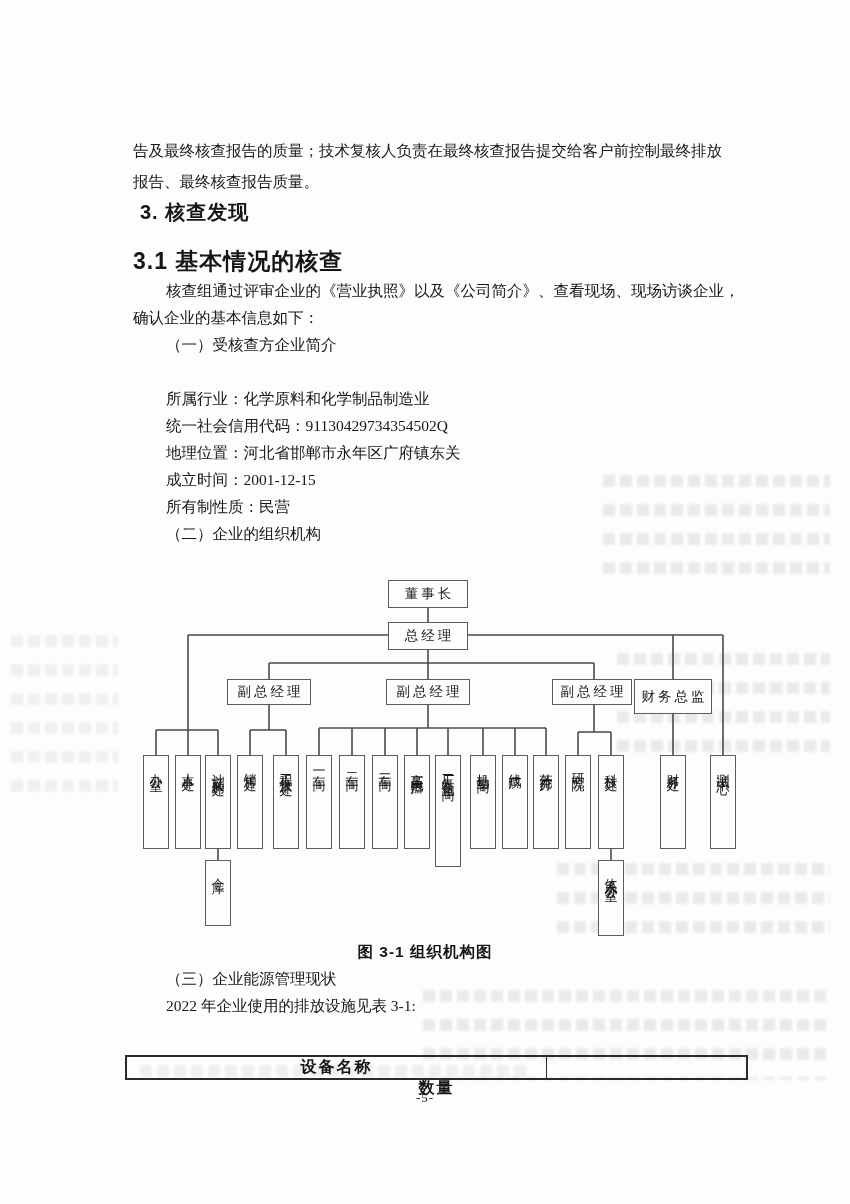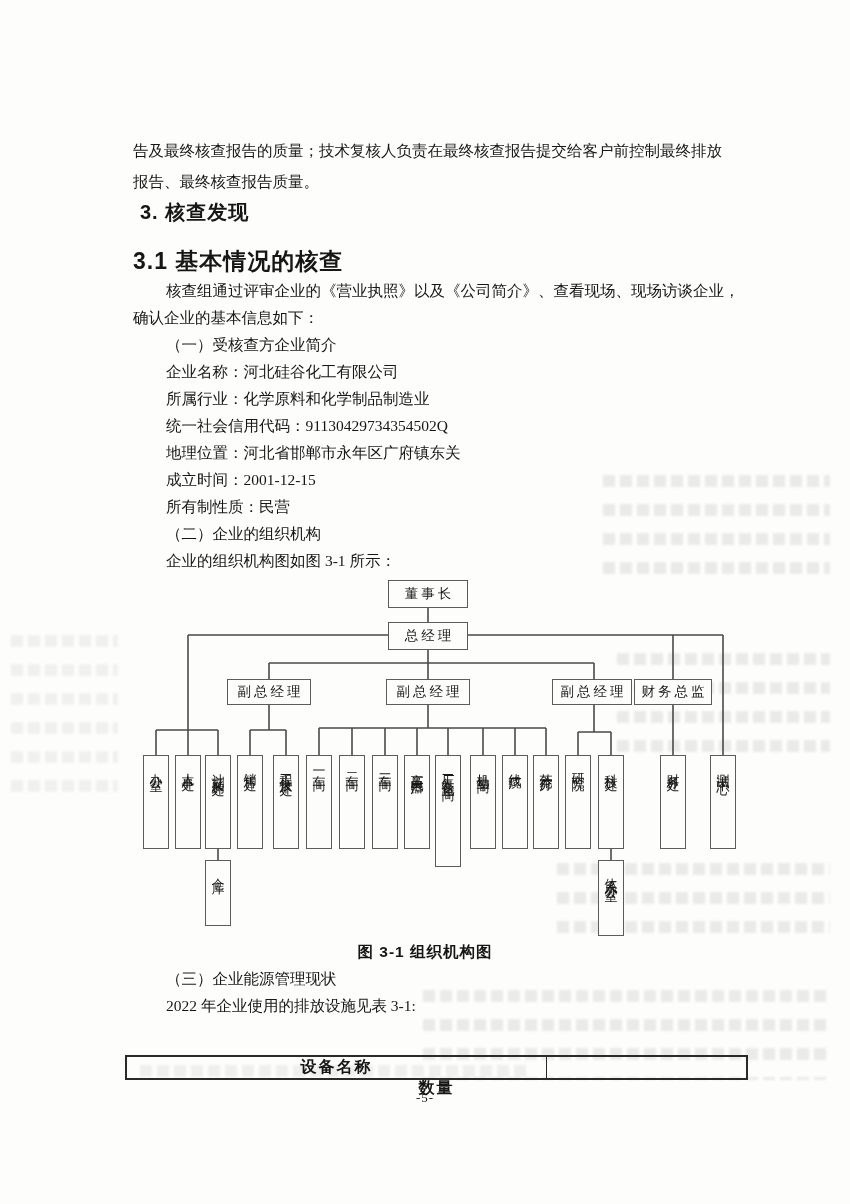--- a/index.html
+++ b/index.html
@@ -56,28 +56,26 @@
   <div class="tline" style="left:133px;top:141px">告及最终核查报告的质量；技术复核人负责在最终核查报告提交给客户前控制最终排放</div>
   <div class="tline" style="left:133px;top:172px">报告、最终核查报告质量。</div>
 
   <div class="h1" style="left:140px;top:199px">3. 核查发现</div>
   <div class="h2" style="left:133px;top:246px">3.1 基本情况的核查</div>
 
   <div class="tline" style="left:166px;top:281px">核查组通过评审企业的《营业执照》以及《公司简介》、查看现场、现场访谈企业，</div>
   <div class="tline" style="left:133px;top:308px">确认企业的基本信息如下：</div>
 
   <div class="tline" style="left:166px;top:335px">（一）受核查方企业简介</div>
-  <div class="tline" style="left:166px;top:362px">企业名称：河北硅谷化工有限公司</div>
   <div class="tline" style="left:166px;top:389px">所属行业：化学原料和化学制品制造业</div>
   <div class="tline" style="left:166px;top:416px">统一社会信用代码：91130429734354502Q</div>
   <div class="tline" style="left:166px;top:443px">地理位置：河北省邯郸市永年区广府镇东关</div>
   <div class="tline" style="left:166px;top:470px">成立时间：2001-12-15</div>
   <div class="tline" style="left:166px;top:497px">所有制性质：民营</div>
   <div class="tline" style="left:166px;top:524px">（二）企业的组织机构</div>
-  <div class="tline" style="left:166px;top:551px">企业的组织机构图如图 3-1 所示：</div>
 
   <svg class="connectors" width="850" height="1204" viewBox="0 0 850 1204">
     <path fill="none" stroke="#4a4a4a" stroke-width="1.6" d="
       M428 608 V622
       M188 635 H723
       M428 650 V679
       M269 663 H594
       M269 663 V679
       M594 663 V679
       M673 635 V679
@@ -111,21 +109,21 @@
     </div>
   <div class="hbox" style="left:227px;top:679px;width:84px;height:26px">
       <span>副总经理</span>
     </div>
   <div class="hbox" style="left:386px;top:679px;width:84px;height:26px">
       <span>副总经理</span>
     </div>
   <div class="hbox" style="left:552px;top:679px;width:80px;height:26px">
       <span>副总经理</span>
     </div>
-  <div class="hbox" style="left:634px;top:679px;width:78px;height:26px">
+  <div class="hbox" style="left:634px;top:679px;width:78px;height:35px">
       <span>财务总监</span>
     </div>
 
   <div class="vbox" style="left:143px;top:755px;height:94px">
       <span class="vtxt">办公室</span>
     </div>
   <div class="vbox" style="left:175px;top:755px;height:94px">
       <span class="vtxt">人事处</span>
     </div>
   <div class="vbox" style="left:205px;top:755px;height:94px">

